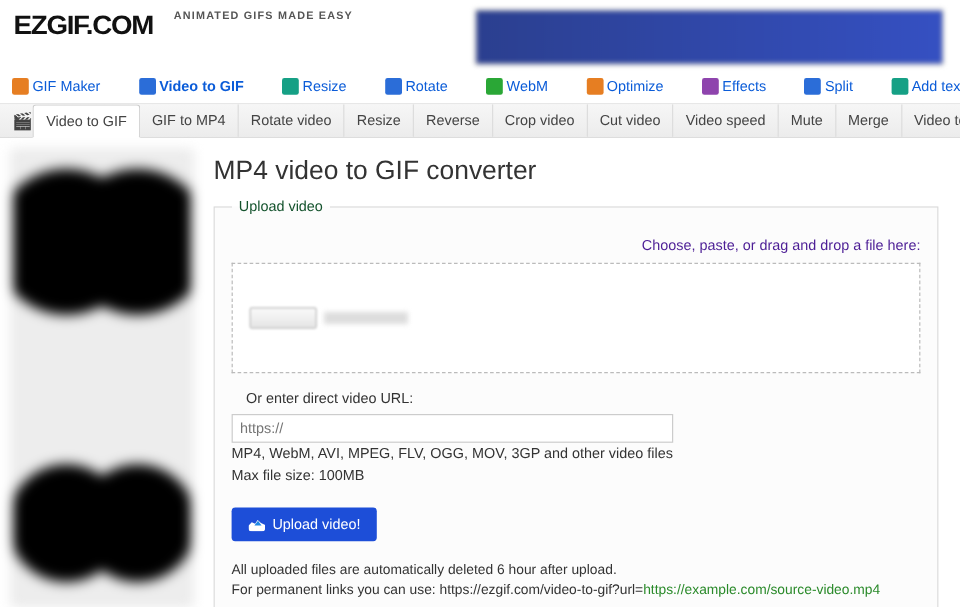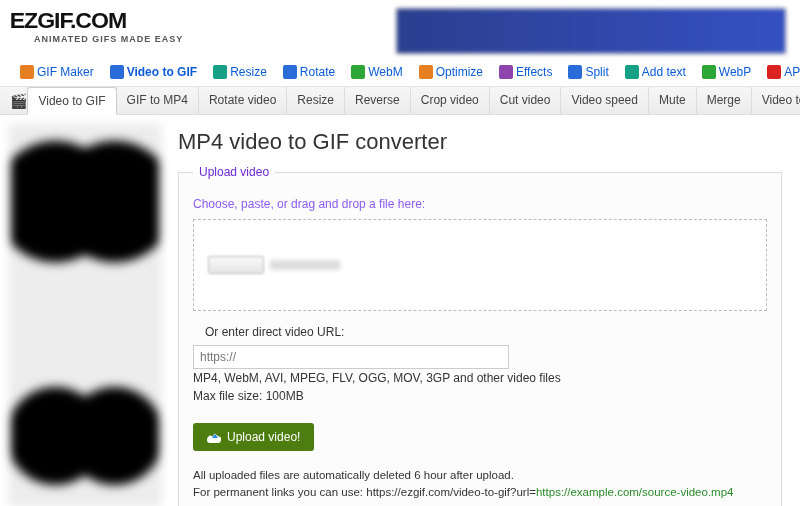--- a/index.html
+++ b/index.html
@@ -9,21 +9,21 @@
       color: #333;
       background: #fff;
       width: 800px;
     }
     .header {
       display: flex;
       padding: 8px 14px 4px 14px;
       justify-content: space-between;
       align-items: flex-start;
     }
-    .logo-block { display: flex; flex-direction: column; }
+    .logo-block { display: flex; flex-direction: row; }
     .logo-text {
       font-family: "Arial Black", sans-serif;
       font-size: 22px;
       font-weight: 900;
       letter-spacing: -1px;
       color: #111;
       transform: scaleX(1.05);
     }
     .tagline {
       font-size: 9px;
@@ -33,22 +33,22 @@
       margin-left: 20px;
     }
     .ad-banner {
       width: 390px; height: 46px;
       background: linear-gradient(90deg,#2b3f8f,#3550c2);
       border: 1px solid #a0a0a0;
       filter: blur(2px);
     }
     .mainnav {
       display: flex;
-      gap: 4px;
-      padding: 4px 14px;
+      gap: 20px;
+      padding: 4px 4px;
       border-bottom: 1px solid #e2e2e2;
       background: #fff;
       flex-wrap: nowrap;
     }
     .mainnav a {
       display: flex; align-items: center; gap: 3px;
       padding: 3px 6px;
       color: #0b5cd8;
       text-decoration: none;
       font-size: 12px;
@@ -113,54 +113,54 @@
       color: #333;
       margin: 4px 0 10px 0;
     }
     fieldset.upload {
       border: 1px solid #dcdcdc;
       background: #fcfcfc;
       padding: 14px 14px 18px 14px;
     }
     legend {
       padding: 0 6px;
-      color: #6d28d9;
-      font-size: 12px;
-    }
-    .instr { margin: 4px 0 8px 0; color:#8b5cf6; }
+      color: #14532d;
+      font-size: 12px;
+    }
+    .instr { margin: 4px 0 8px 0; color:#4c1d95;text-align:right; }
     .dropzone {
       border: 1px dashed #bbb;
       background: #fff;
       height: 92px;
       display: flex; align-items: center; gap: 6px;
       padding: 0 14px;
       margin-bottom: 14px;
     }
     .dropzone .fakebtn {
       width: 56px; height: 18px;
       background: linear-gradient(#fafafa,#e5e5e5);
       border: 1px solid #bbb; border-radius: 2px;
       filter: blur(1px);
     }
     .dropzone .fakelabel {
       width: 70px; height: 10px; background:#ddd; filter:blur(2px);
     }
     .url-label { margin: 6px 12px; color:#333; }
     input.url {
-      width: 316px;
+      width: 368px;
       padding: 4px 6px;
       border: 1px solid #ccc;
       font-size: 12px;
       color: #999;
       background:#fff;
     }
     .formats { color:#333; line-height: 1.5; }
     .upload-btn {
       margin-top: 18px;
-      background: #4d7c0f;
+      background: #1d4ed8;
       color: #fff;
       border: none;
       border-radius: 3px;
       padding: 7px 14px;
       font-size: 12px;
       display: inline-flex; align-items: center; gap: 6px;
       cursor: pointer;
     }
     .cloud-icon { width:14px; height:12px; position:relative; }
     .cloud-icon::before {

